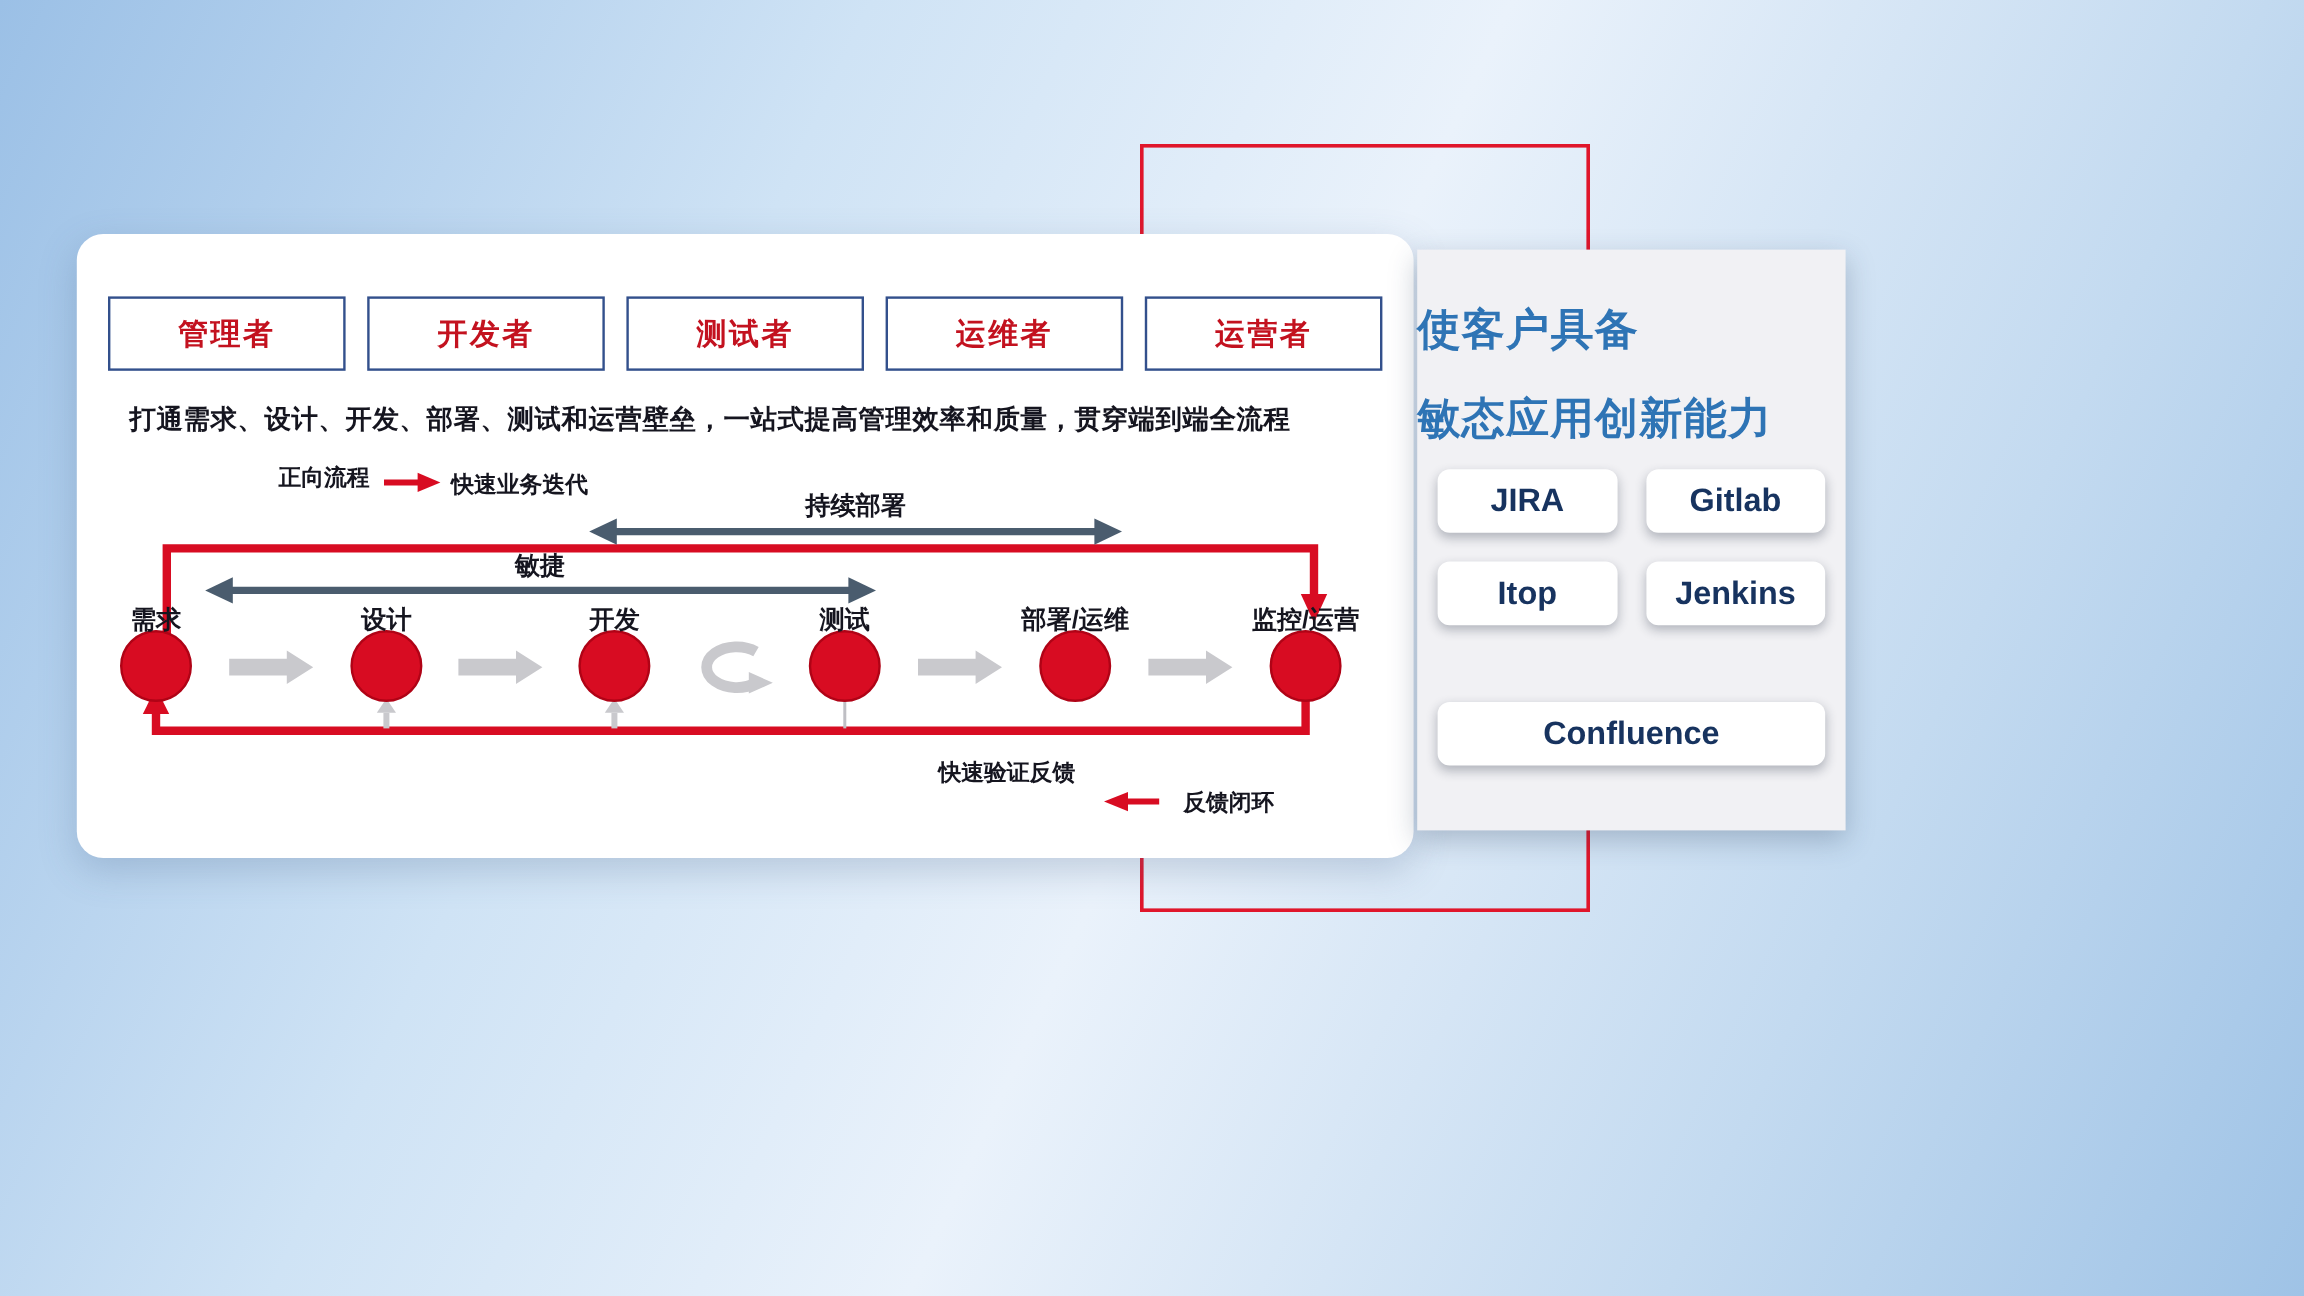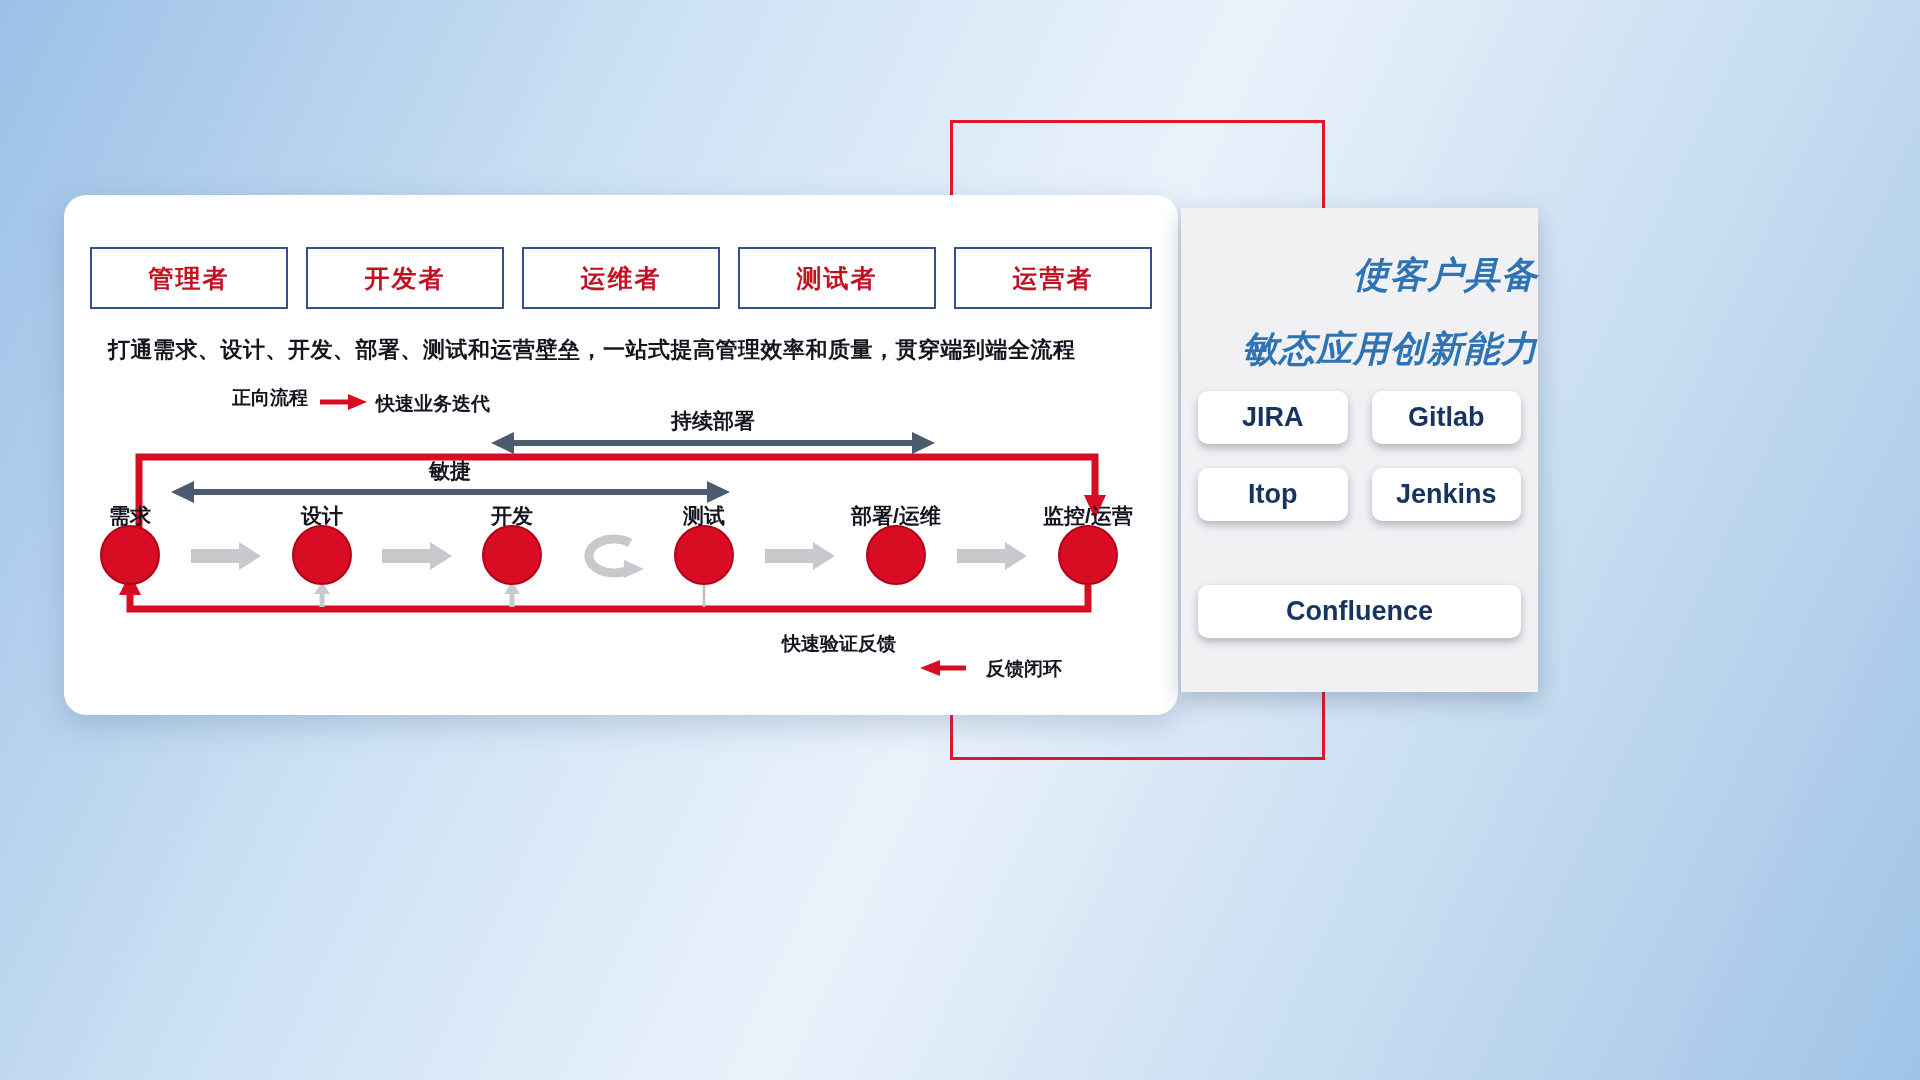--- a/index.html
+++ b/index.html
@@ -33,22 +33,22 @@
   .stage-label { font-size:21px; top:307px; }
   .arrow-label { font-size:21px; }
   .legend-label { font-size:19px; }
   svg.flow { position:absolute; left:0; top:0; }
 
   .panel {
     position:absolute; left:1181px; top:208px; width:357px; height:484px;
     background:#f1f1f4; box-shadow:0 8px 22px rgba(40,60,90,.28); z-index:3;
   }
   .panel-title {
-    margin-top:30px; text-align:right; font-size:36px; font-weight:bold;
-    color:#2e74b5; line-height:74px; letter-spacing:1px;font-style:italic;
+    margin-top:30px; text-align:left; font-size:36px; font-weight:bold;
+    color:#2e74b5; line-height:74px; letter-spacing:1px;
   }
   .tools {
     position:absolute; left:17px; top:183px; width:323px;
     display:grid; grid-template-columns:1fr 1fr; column-gap:24px; row-gap:29px;gap:24px;
   }
   .tool {
     height:53px; background:#fff; border-radius:10px;
     box-shadow:0 4px 9px rgba(30,40,60,.3);
     display:flex; align-items:center; justify-content:center;
     font-size:27px; font-weight:bold; color:#17335f;
@@ -63,24 +63,24 @@
 <div class="card">
 
   <div class="roles">
     <div class="role-box">
         <span>管理者</span>
       </div>
     <div class="role-box">
         <span>开发者</span>
       </div>
     <div class="role-box">
-        <span>运维者</span>
+        <span>测试者</span>
       </div>
     <div class="role-box">
-        <span>测试者</span>
+        <span>运维者</span>
       </div>
     <div class="role-box">
         <span>运营者</span>
       </div>
   </div>
 
   <div class="desc">打通需求、设计、开发、部署、测试和运营壁垒，一站式提高管理效率和质量，贯穿端到端全流程</div>
 
   <svg class="flow" width="1114" height="520" viewBox="0 0 1114 520">
 

